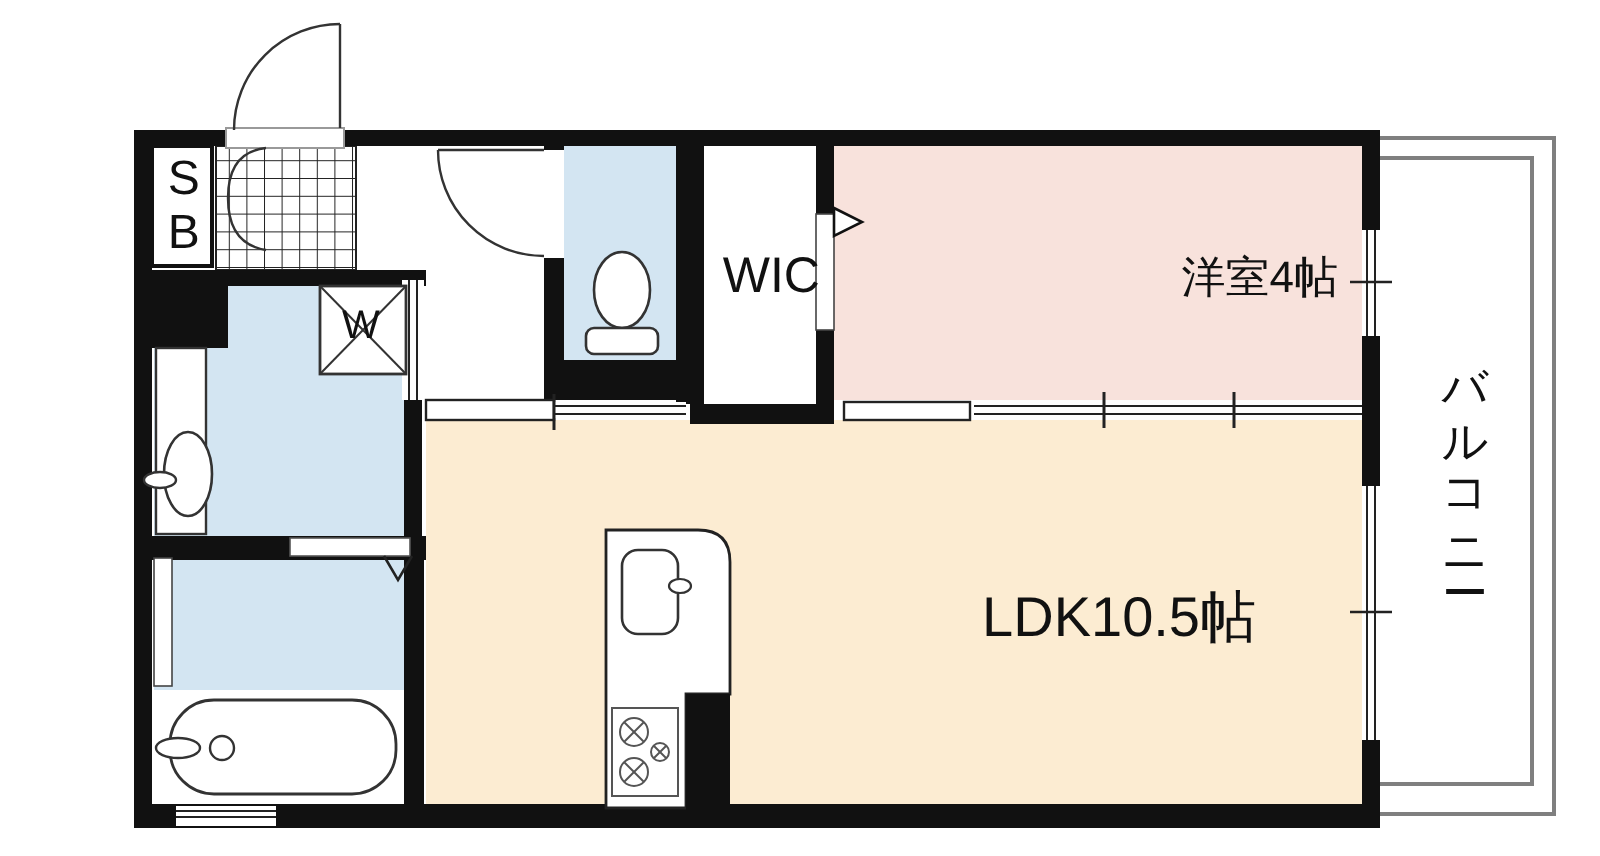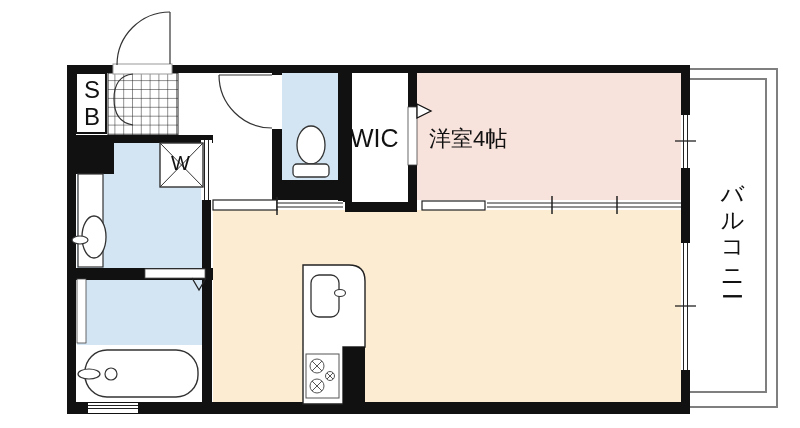--- a/index.html
+++ b/index.html
@@ -2,21 +2,21 @@
 <html><head>
 <meta charset="utf-8">
 <style>
   html,body{margin:0;padding:0;background:#ffffff;}
   #stage{
     position:relative;width:800px;height:428px;background:#ffffff;overflow:hidden;
     font-family:"Liberation Sans","DejaVu Sans",sans-serif;color:#111;
   }
   #plan-svg{position:absolute;left:0;top:0;}
   .room-label{position:absolute;color:#111;white-space:nowrap;}
-  .lbl-center{text-align:left;}
+  .lbl-center{text-align:right;}
   .vert{writing-mode:vertical-rl;text-orientation:upright;}
 </style>
 </head>
 <body>
 
 <div id="stage">
 
   <svg id="plan-svg" width="800" height="428" viewBox="0 0 800 428">
 
     <defs>
@@ -187,15 +187,16 @@
   </svg>
 
   <div class="room-label vert" style="left:78px;top:76px;font-size:24px;line-height:1.1;">SB</div>
 
   <div class="room-label" style="left:171px;top:152px;font-size:20px;">W</div>
 
   <div class="room-label lbl-center" style="left:350px;top:124px;width:60px;font-size:25px;">WIC</div>
 
   <div class="room-label lbl-center" style="left:429px;top:124px;width:240px;font-size:22px;">洋室4帖</div>
 
+  <div class="room-label lbl-center" style="left:408px;top:290px;width:220px;font-size:28px;">LDK10.5帖</div>
 
   <div class="room-label vert" style="left:718px;top:168px;font-size:23px;letter-spacing:3px;">バルコニー</div>
 </div>
 
 </body></html>

